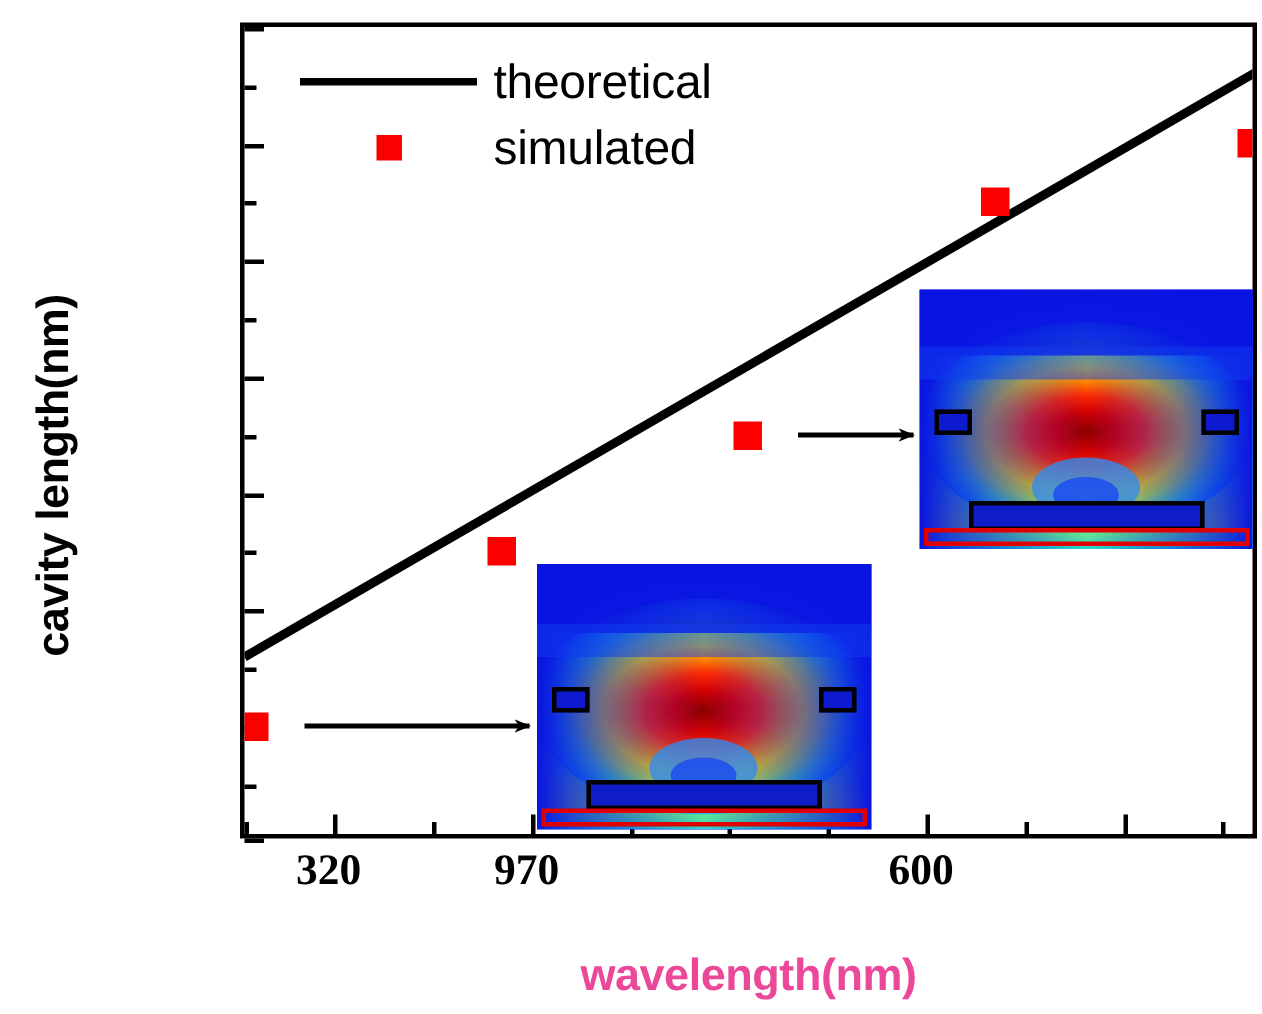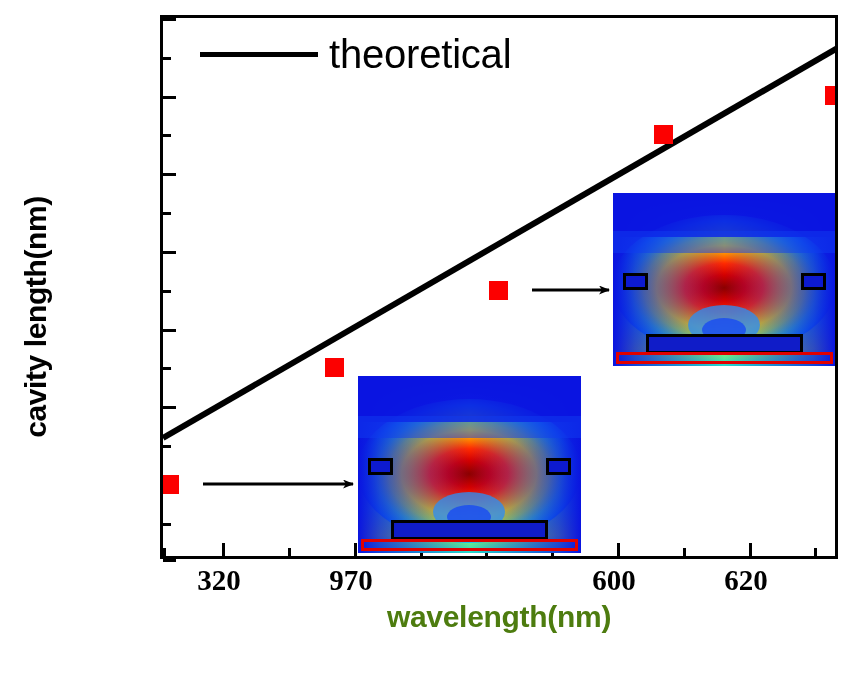--- a/index.html
+++ b/index.html
@@ -9,22 +9,22 @@
 
   
   .ytitle{
     position:absolute;left:-194px;top:300px;width:460px;
     transform:rotate(-90deg);transform-origin:center center;
     font-weight:bold;font-size:30px;letter-spacing:-0.4px;
     text-align:center;color:#000;white-space:nowrap;
     font-family:"Liberation Sans",sans-serif;
   }
   .xtitle{
-    position:absolute;left:160px;top:600px;width:678px;
-    text-align:center;font-weight:bold;font-size:30px;color:#4d7c0f;
+    position:absolute;left:160px;top:634px;width:678px;
+    text-align:center;font-weight:bold;font-size:30px;color:#ec4899;
     letter-spacing:-0.3px;font-family:"Liberation Sans",sans-serif;
   }
 
   
   .frame{
     position:absolute;left:160px;top:15px;width:678px;height:544px;
     border:3px solid #000;box-sizing:border-box;background:transparent;
   }
   .plotarea{position:absolute;left:0;top:0;width:100%;height:100%;overflow:hidden;}
 
@@ -44,21 +44,21 @@
   
   .marker{position:absolute;width:19px;height:19px;background:#fc0000;}
   svg.overlay{position:absolute;left:0;top:0;width:678px;height:544px;overflow:visible;}
 
   
   .legend{position:absolute;left:32px;top:14px;}
   .legrow{display:flex;align-items:center;height:44px;}
   .legkey{width:128px;display:flex;align-items:center;justify-content:center;}
   .legline{width:118px;height:5px;background:#000;}
   .legsq{width:17px;height:17px;background:#fc0000;}
-  .legtxt{font-size:40px;color:#000;font-family:"Liberation Sans",sans-serif;
+  .legtxt{font-size:32px;color:#000;font-family:"Liberation Sans",sans-serif;
           letter-spacing:-0.2px;padding-left:6px;}
 
   
   .inset{position:absolute;box-sizing:border-box;overflow:hidden;background:#0b1ee8;}
   .inset .bg{position:absolute;left:0;top:0;width:100%;height:100%;}
   .inset .sidebar-blk{position:absolute;background:#0d1ad0;border:3px solid #000;box-sizing:border-box;}
   .inset .botbar{position:absolute;background:#101cc8;border:3px solid #000;box-sizing:border-box;}
   .inset .substrate{position:absolute;border:3px solid #e00000;box-sizing:border-box;background:transparent;}
 </style>
 </head>
@@ -66,21 +66,20 @@
 
 <div id="root">
 
   <div class="ytitle">cavity length(nm)</div>
 
   <div class="xtitle">wavelength(nm)</div>
 
   <div class="xlabel" style="left:159px;">320</div>
   <div class="xlabel" style="left:291px;">970</div>
   <div class="xlabel" style="left:554px;">600</div>
-  <div class="xlabel" style="left:686px;">620</div>
 
   <div class="frame">
 
     <div class="ytick maj" style="top:0px;"></div>
     <div class="ytick min" style="top:39px;"></div>
     <div class="ytick maj" style="top:78px;"></div>
     <div class="ytick min" style="top:116px;"></div>
     <div class="ytick maj" style="top:155px;"></div>
     <div class="ytick min" style="top:194px;"></div>
     <div class="ytick maj" style="top:233px;"></div>
@@ -216,17 +215,23 @@
       <div class="marker" style="left:491px;top:107px;"></div>
       <div class="marker" style="left:662px;top:68px;"></div>
 
       <div class="legend">
         <div class="legrow">
           <span class="legkey">
             <span class="legline"></span>
           </span>
           <span class="legtxt">theoretical</span>
         </div>
+        <div class="legrow">
+          <span class="legkey">
+            <span class="legsq"></span>
+          </span>
+          <span class="legtxt">simulated</span>
+        </div>
       </div>
 
     </div>
   </div>
 </div>
 
 </body></html>

